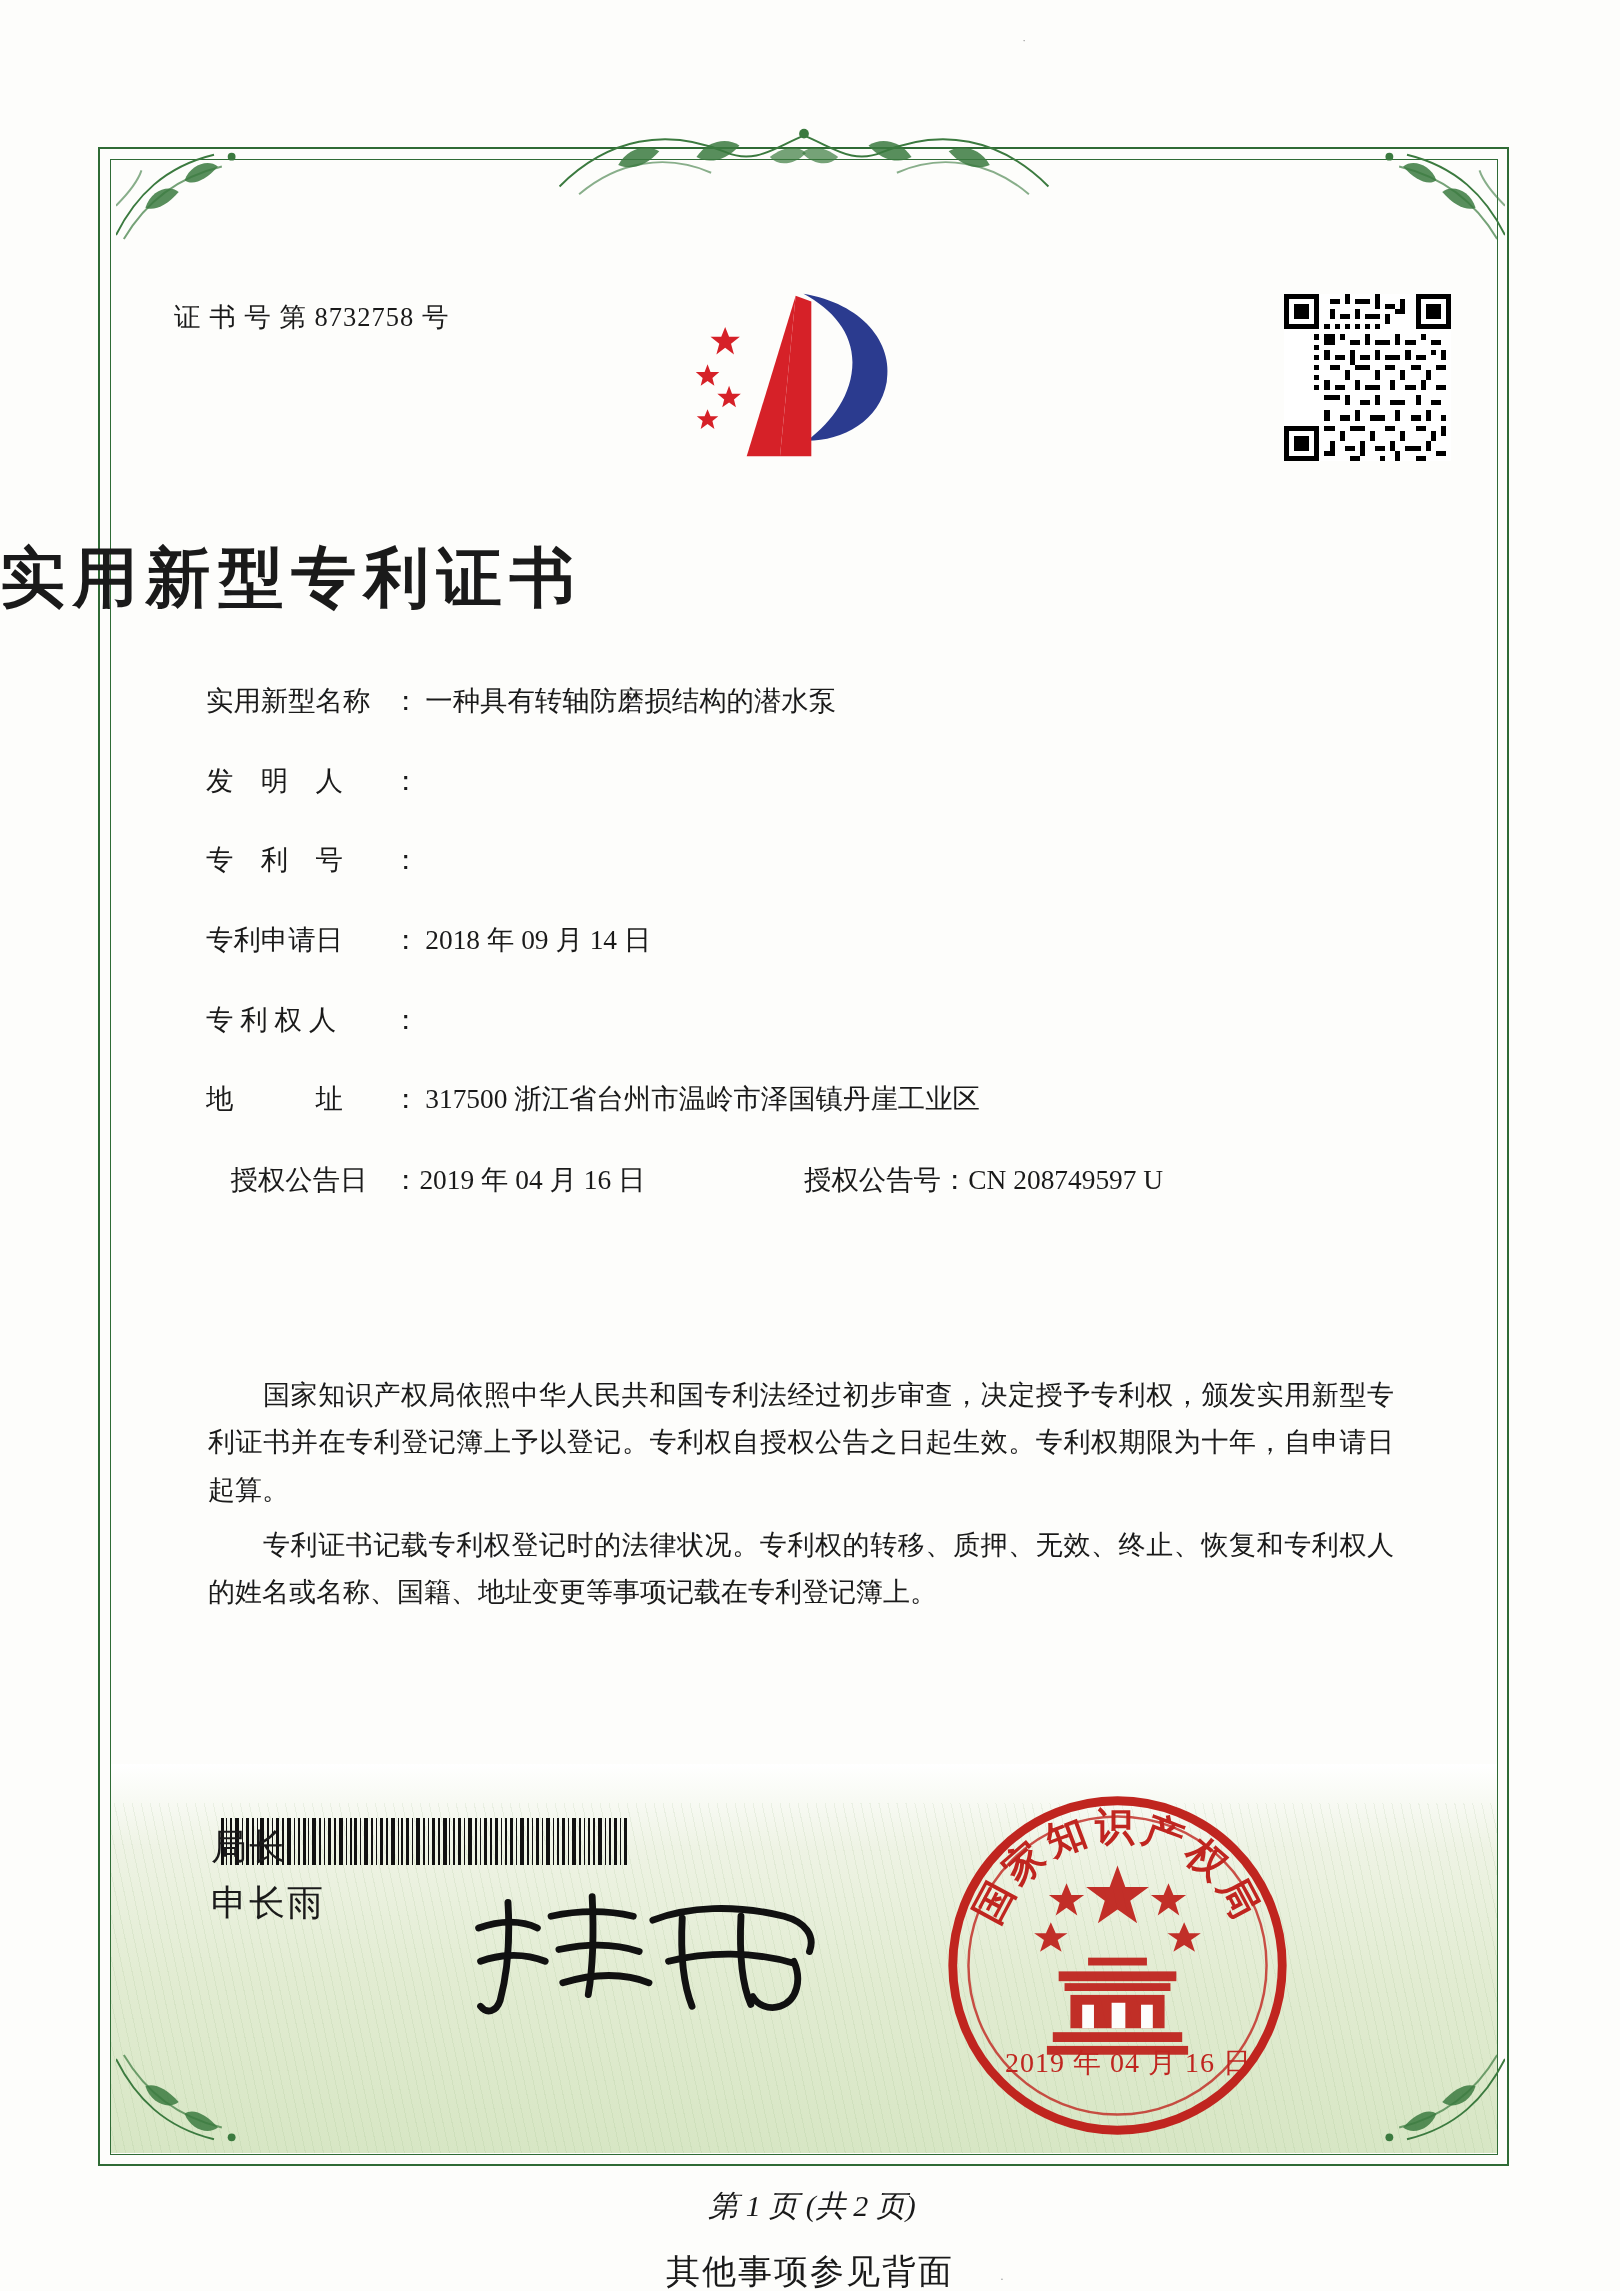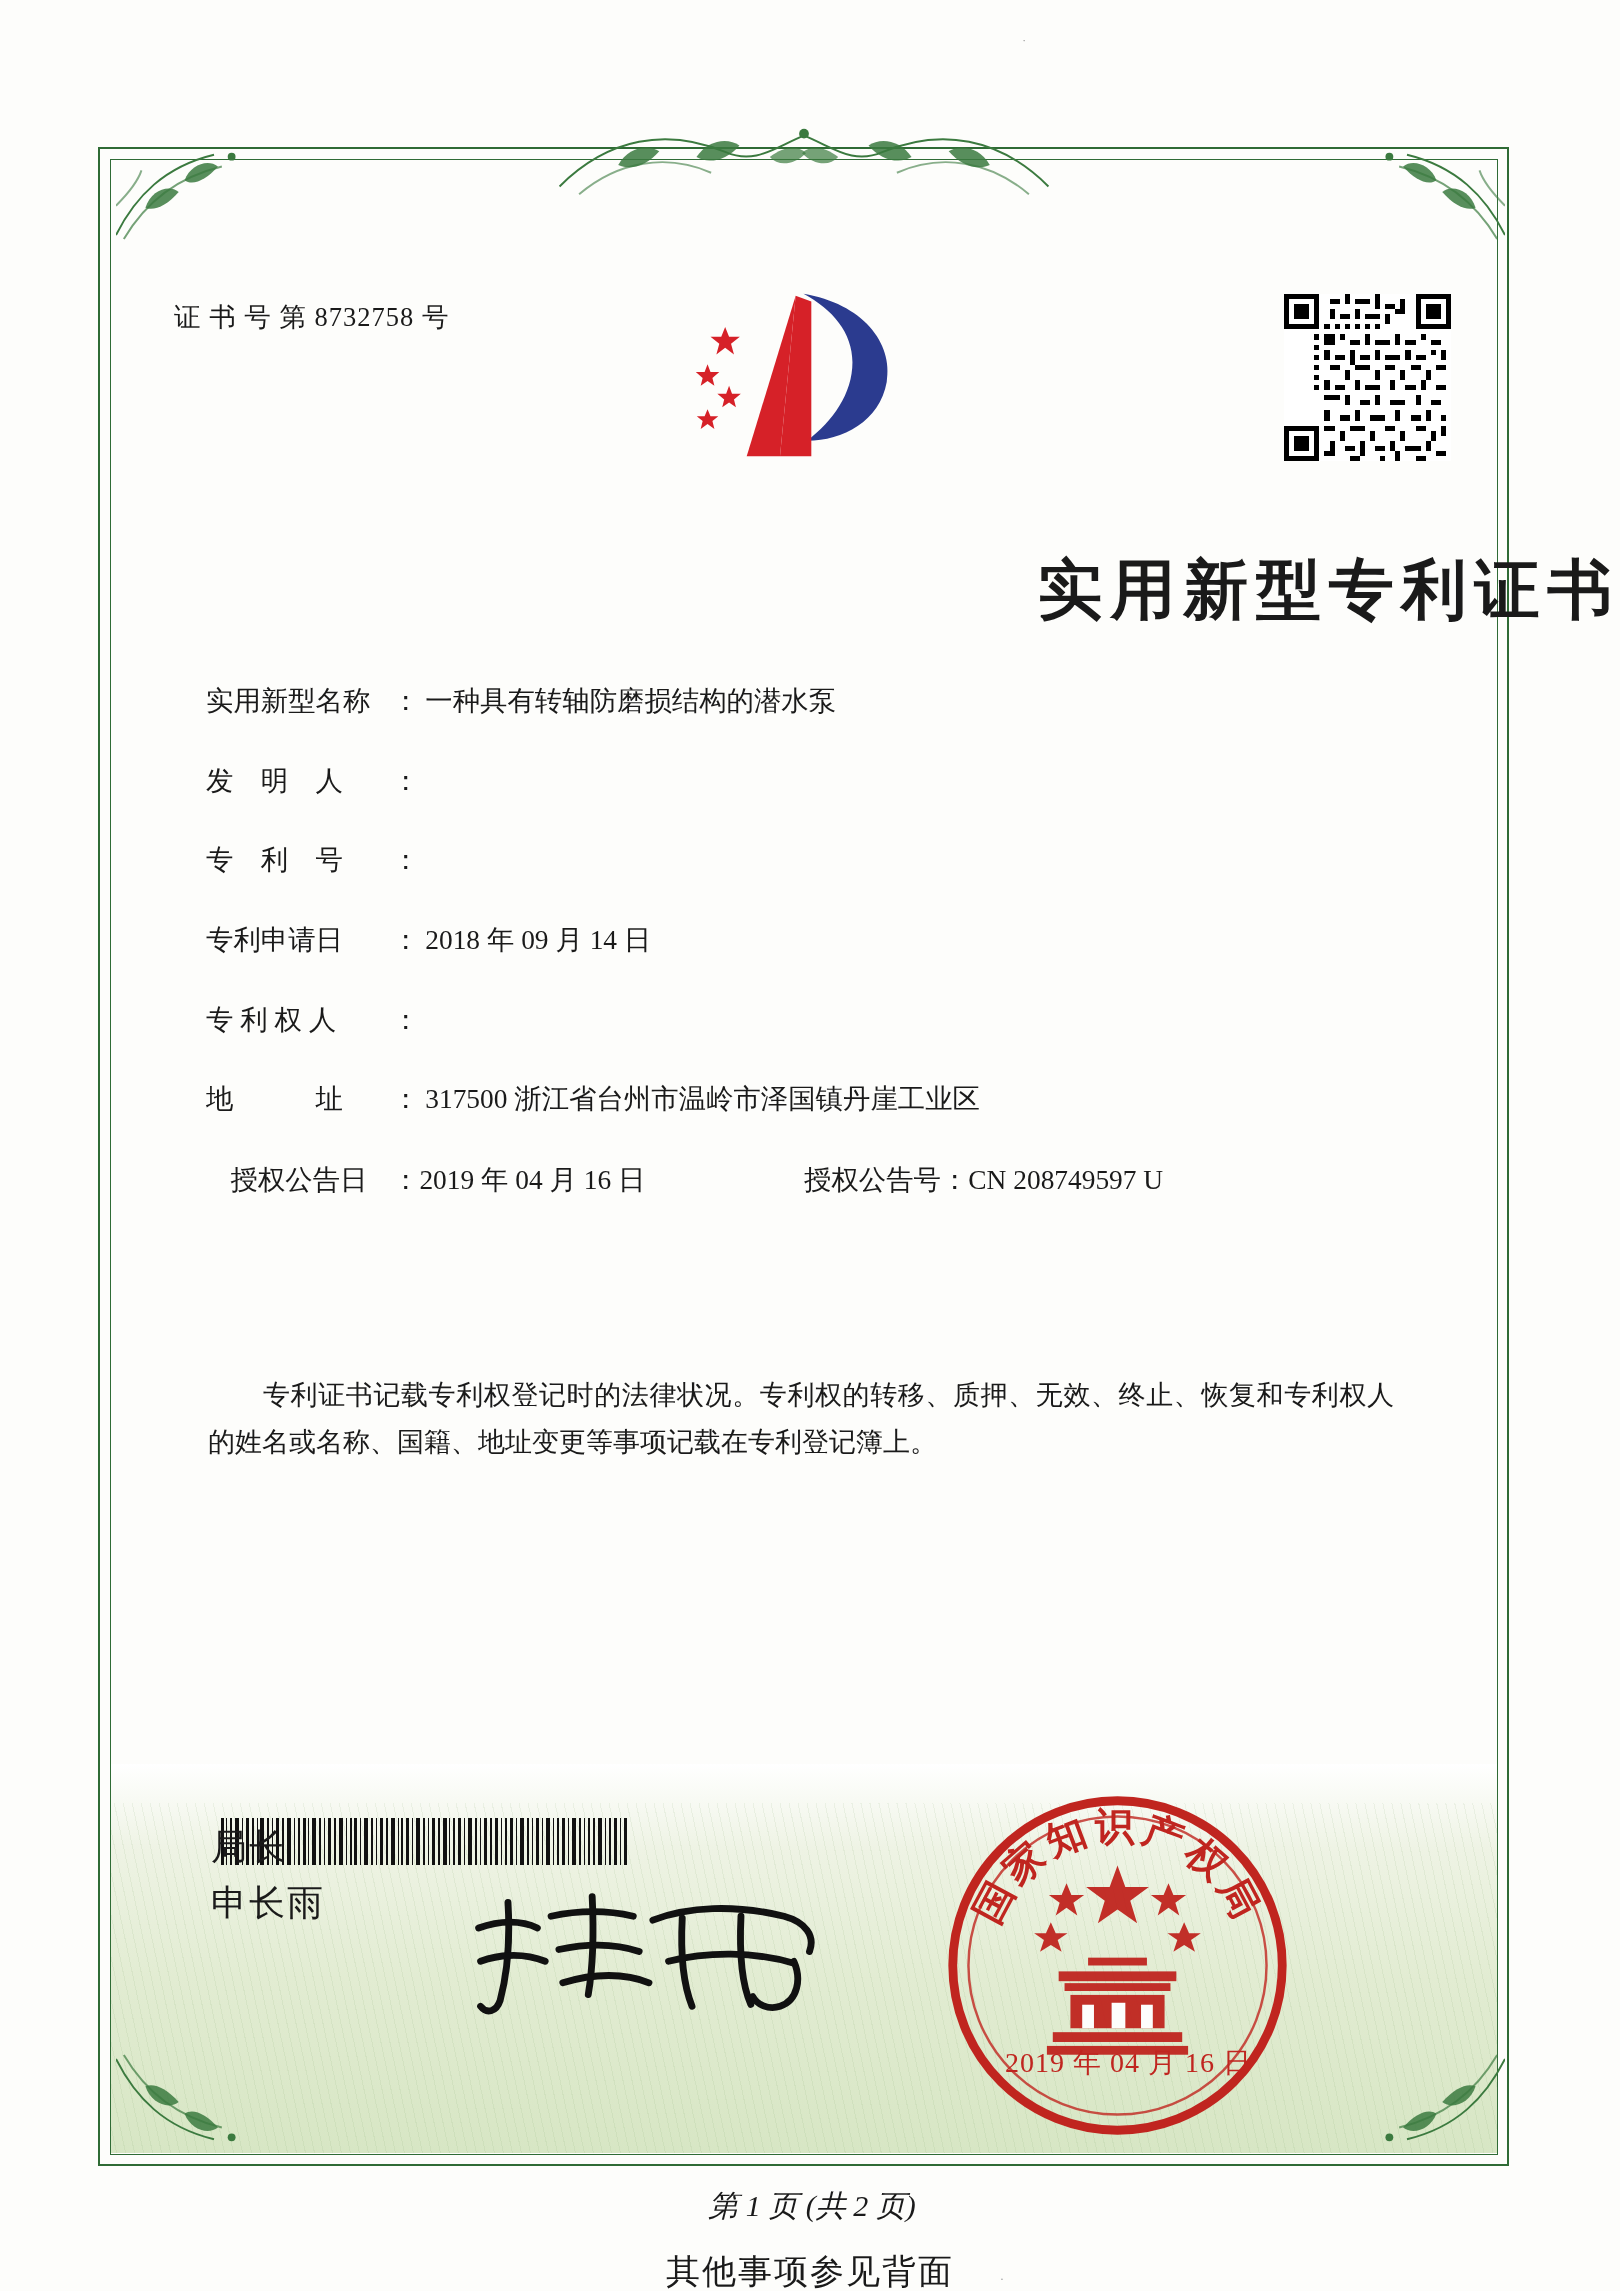--- a/index.html
+++ b/index.html
@@ -121,26 +121,25 @@
     top: 294px;
     width: 167px;
     height: 167px;
   }
   .qr svg { width: 100%; height: 100%; display:block; }
 
   .title {
     position: absolute;
     left: 0; right: 0;
     top: 534px;
-    text-align: right;
+    text-align: left;
     font-size: 65px;
     font-weight: bold;
     letter-spacing: 7.8px;
     font-family: "DejaVu Serif", serif;
-    margin-top: 12px;
   }
 
   
   .fields {
     position: absolute;
     left: 206px;
     top: 684px;
     width: 1176px;
   }
   .row {
@@ -534,20 +533,21 @@
       </span>
       <span class="right">
         <span>授权公告号</span>
         <span class="sep">：</span>
         <span>CN 208749597 U</span>
       </span>
     </div>
   </div>
 
   <div class="paras">
+    <p>国家知识产权局依照中华人民共和国专利法经过初步审查，决定授予专利权，颁发实用新型专利证书并在专利登记簿上予以登记。专利权自授权公告之日起生效。专利权期限为十年，自申请日起算。</p>
     <p>专利证书记载专利权登记时的法律状况。专利权的转移、质押、无效、终止、恢复和专利权人的姓名或名称、国籍、地址变更等事项记载在专利登记簿上。</p>
   </div>
 
   <div class="barcode">
     <svg viewBox="0 0 415 48" shape-rendering="crispEdges" xmlns="http://www.w3.org/2000/svg">
       <rect width="415" height="48" fill="none"></rect>
       <g fill="#111">
         <rect x="0" y="0" width="3" height="48"></rect>
           <rect x="5" y="0" width="1" height="48"></rect>
         <rect x="9" y="0" width="2" height="48"></rect>

